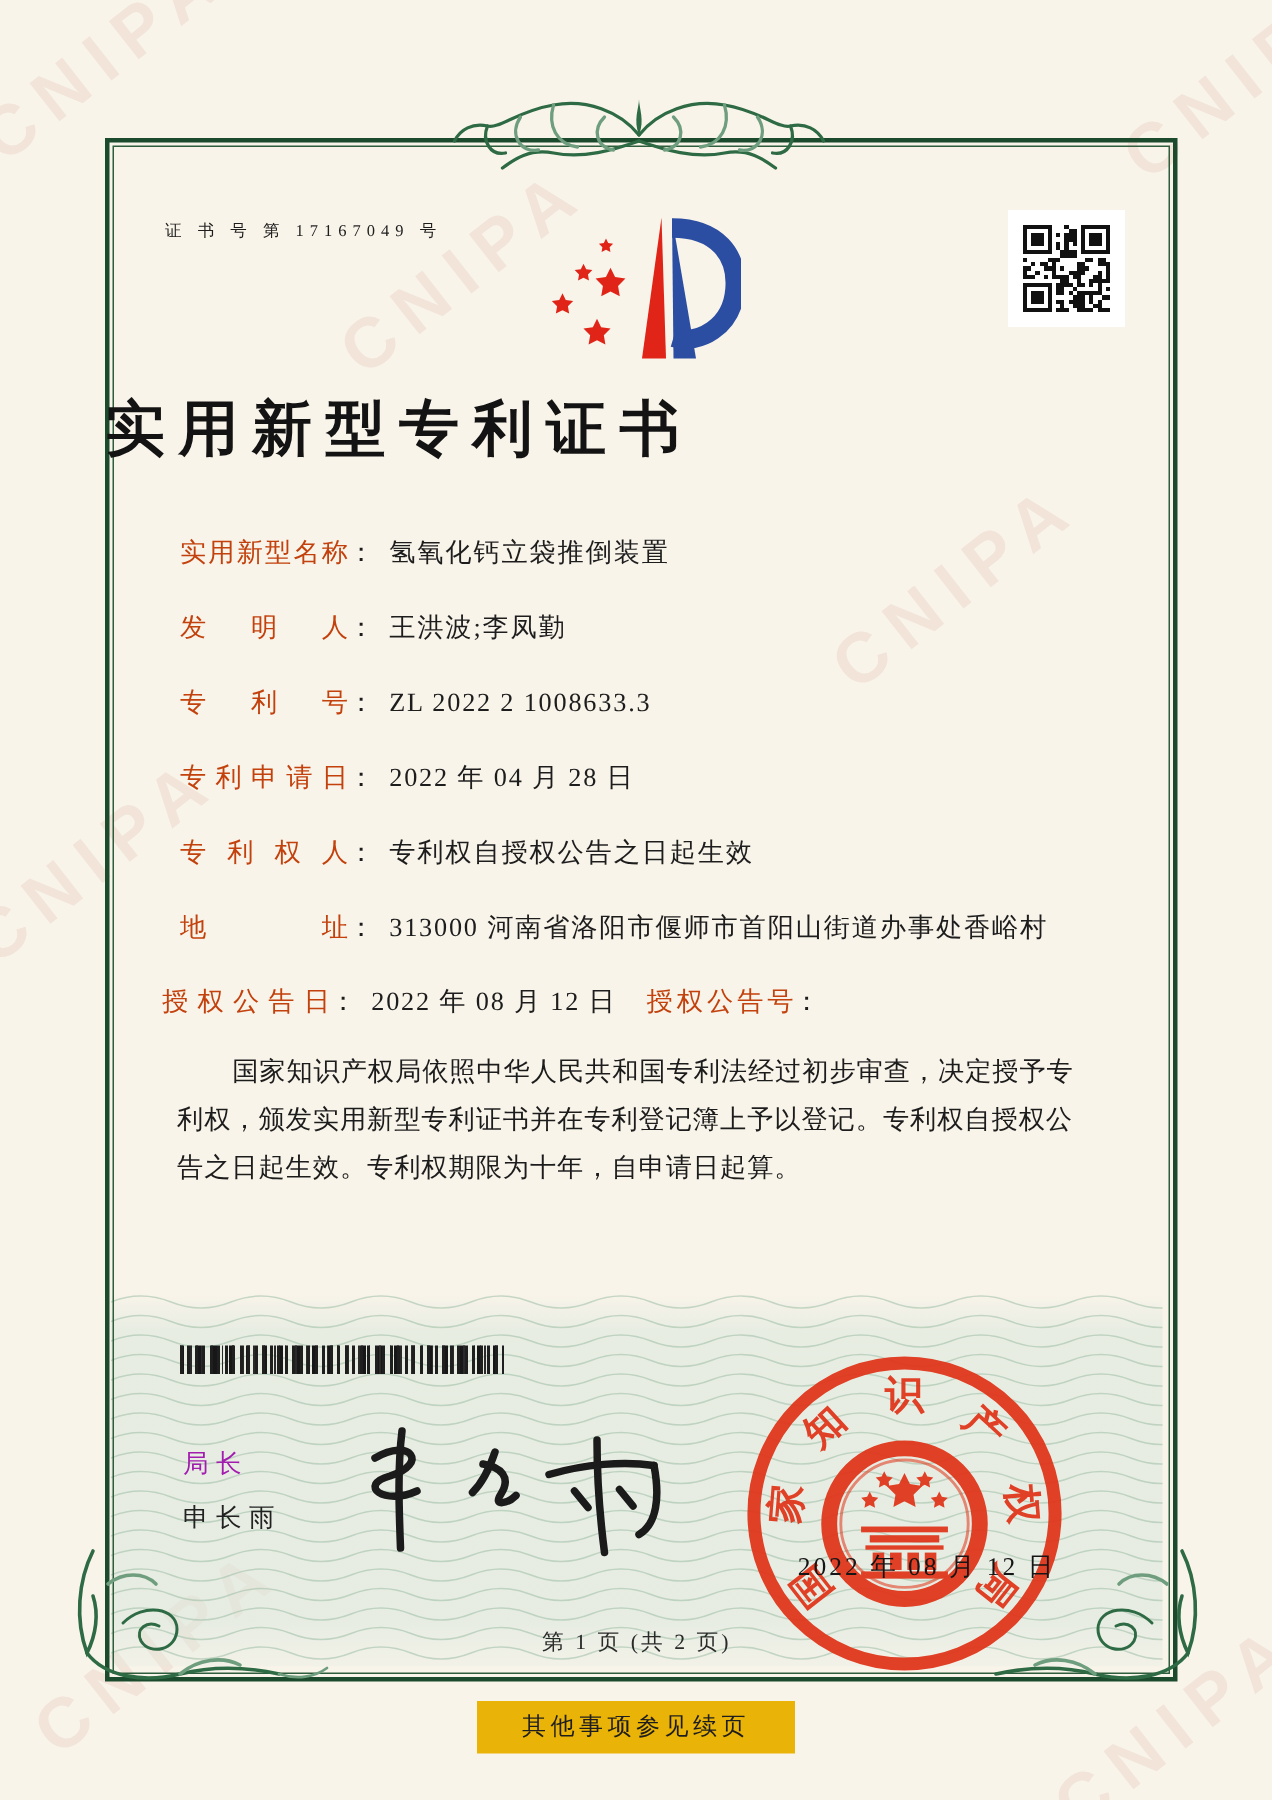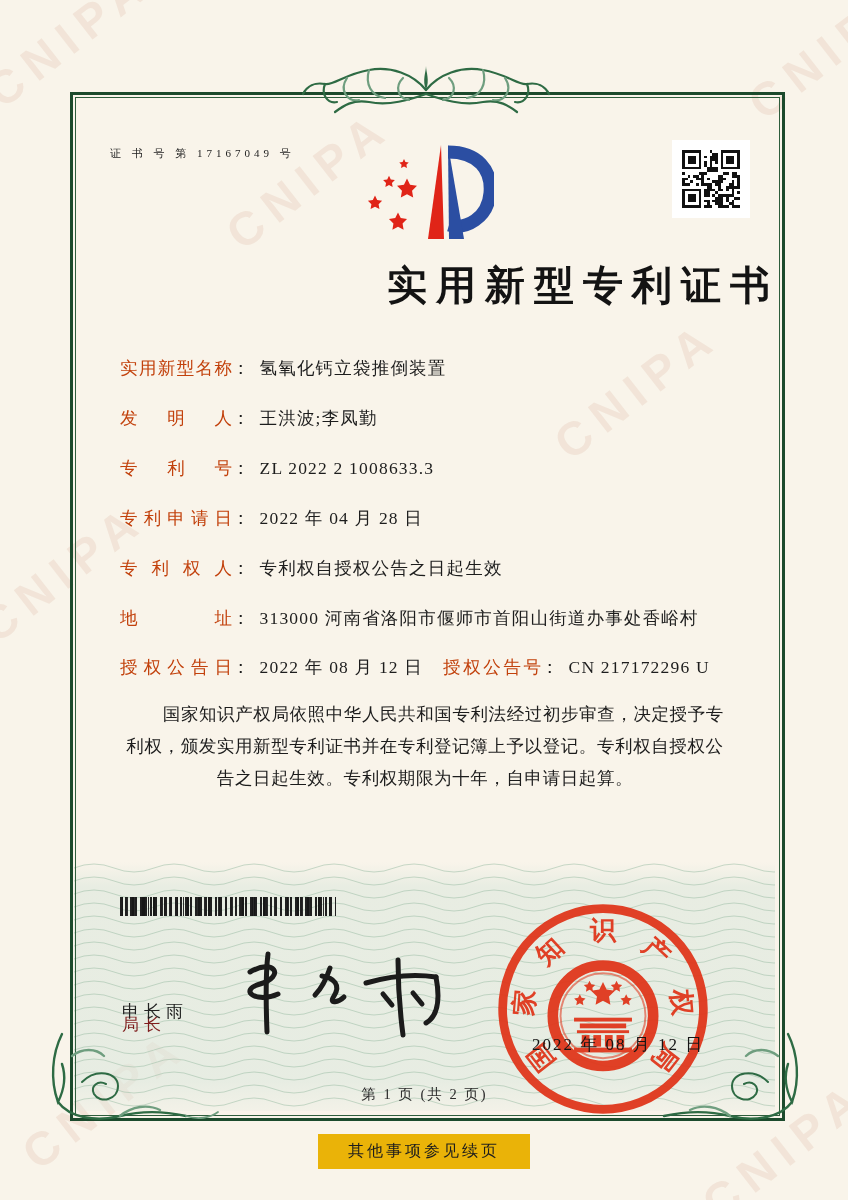--- a/index.html
+++ b/index.html
@@ -43,64 +43,64 @@
     position:absolute;left:110px;top:146px;
     font-size:11px;letter-spacing:4px;color:#1d1d1d;z-index:3;
   }
   .logo{position:absolute;left:344px;top:136px;z-index:3;}
   .qr-wrap{
     position:absolute;left:672px;top:140px;width:78px;height:78px;
     background:#ffffff;z-index:3;display:flex;align-items:center;justify-content:center;
   }
   .title{
     position:absolute;left:70px;top:258px;width:709px;
-    text-align:right;font-size:40px;font-weight:bold;letter-spacing:9px;
+    text-align:left;font-size:40px;font-weight:bold;letter-spacing:9px;
     color:#131313;z-index:3;
   }
 
   
   .fields{position:absolute;left:120px;top:356px;width:620px;z-index:3;}
   .field-row{display:flex;align-items:baseline;margin-bottom:27px;height:23px;}
   .field-label{
     display:inline-block;width:112px;
     font-size:17.5px;color:#c2410c;
     text-align:justify;text-align-last:justify;
   }
   .field-colon{font-size:17.5px;color:#1d1d1d;margin-right:10px;}
   .field-value{font-size:17.5px;color:#1d1d1d;letter-spacing:1.2px;}
-  .grant-row{position:absolute;left:120px;top:655px;width:620px;display:flex;z-index:3;}
+  .grant-row{position:absolute;left:108px;top:655px;width:620px;display:flex;z-index:3;}
   .grant-pair{display:flex;align-items:baseline;}
   .grant-pair.second{margin-left:20px;}
 
   
   .body-text{
     position:absolute;left:118px;top:698px;width:614px;z-index:3;
-    font-size:17.5px;line-height:1.83;color:#1c1c1c;letter-spacing:0.6px;text-align:center;
+    font-size:17.5px;line-height:1.83;color:#1c1c1c;letter-spacing:0.6px;
   }
   .body-text p{margin:0;text-indent:2.1em;}
 
   
   .band{
     position:absolute;left:74px;top:862px;width:701px;height:249px;z-index:1;
     background:linear-gradient(180deg, rgba(222,233,223,0) 0%, rgba(218,231,220,0.55) 10%, rgba(220,232,222,0.62) 88%, rgba(224,234,225,0.25) 100%);
   }
   .waves{position:absolute;left:74px;top:862px;z-index:1;}
 
   
   .barcode{
     position:absolute;left:120px;top:897px;width:216px;height:19px;z-index:3;
     background-image:
       repeating-linear-gradient(90deg,#1f1f1f 0 2px,transparent 2px 5px),
       repeating-linear-gradient(90deg,#2a2a2a 0 1px,transparent 1px 7px),
       repeating-linear-gradient(90deg,#171717 0 3px,transparent 3px 11px);
   }
   .sig-title{
-    position:absolute;left:122px;top:1013px;
+    position:absolute;left:122px;top:964px;
     font-family:Liberation Sans, sans-serif;
-    font-size:17px;letter-spacing:5px;color:#7f1d1d;z-index:3;
+    font-size:17px;letter-spacing:5px;color:#a21caf;z-index:3;
   }
   .sig-name{
     position:absolute;left:122px;top:1000px;
     font-family:"Liberation Sans", sans-serif;
     font-size:17px;letter-spacing:5px;color:#222;z-index:3;
   }
   .signature{position:absolute;left:238px;top:938px;z-index:3;}
 
   .seal{position:absolute;left:492px;top:898px;width:222px;height:222px;z-index:2;opacity:0.95;}
   .seal-date{
@@ -399,21 +399,20 @@
 
   <div class="grant-row">
     <div class="grant-pair">
       <span class="field-label">授权公告日</span>
         <span class="field-colon">：</span>
       <span class="field-value">2022 年 08 月 12 日</span>
     </div>
     <div class="grant-pair second">
       <span class="field-label" style="width:98px">授权公告号</span>
         <span class="field-colon">：</span>
-      <span class="field-value">CN 217172296 U</span>
     </div>
   </div>
 
   <div class="body-text">
     <p>国家知识产权局依照中华人民共和国专利法经过初步审查，决定授予专利权，颁发实用新型专利证书并在专利登记簿上予以登记。专利权自授权公告之日起生效。专利权期限为十年，自申请日起算。</p>
   </div>
 
   <div class="barcode"></div>
 
   <div class="sig-title">局长</div>

